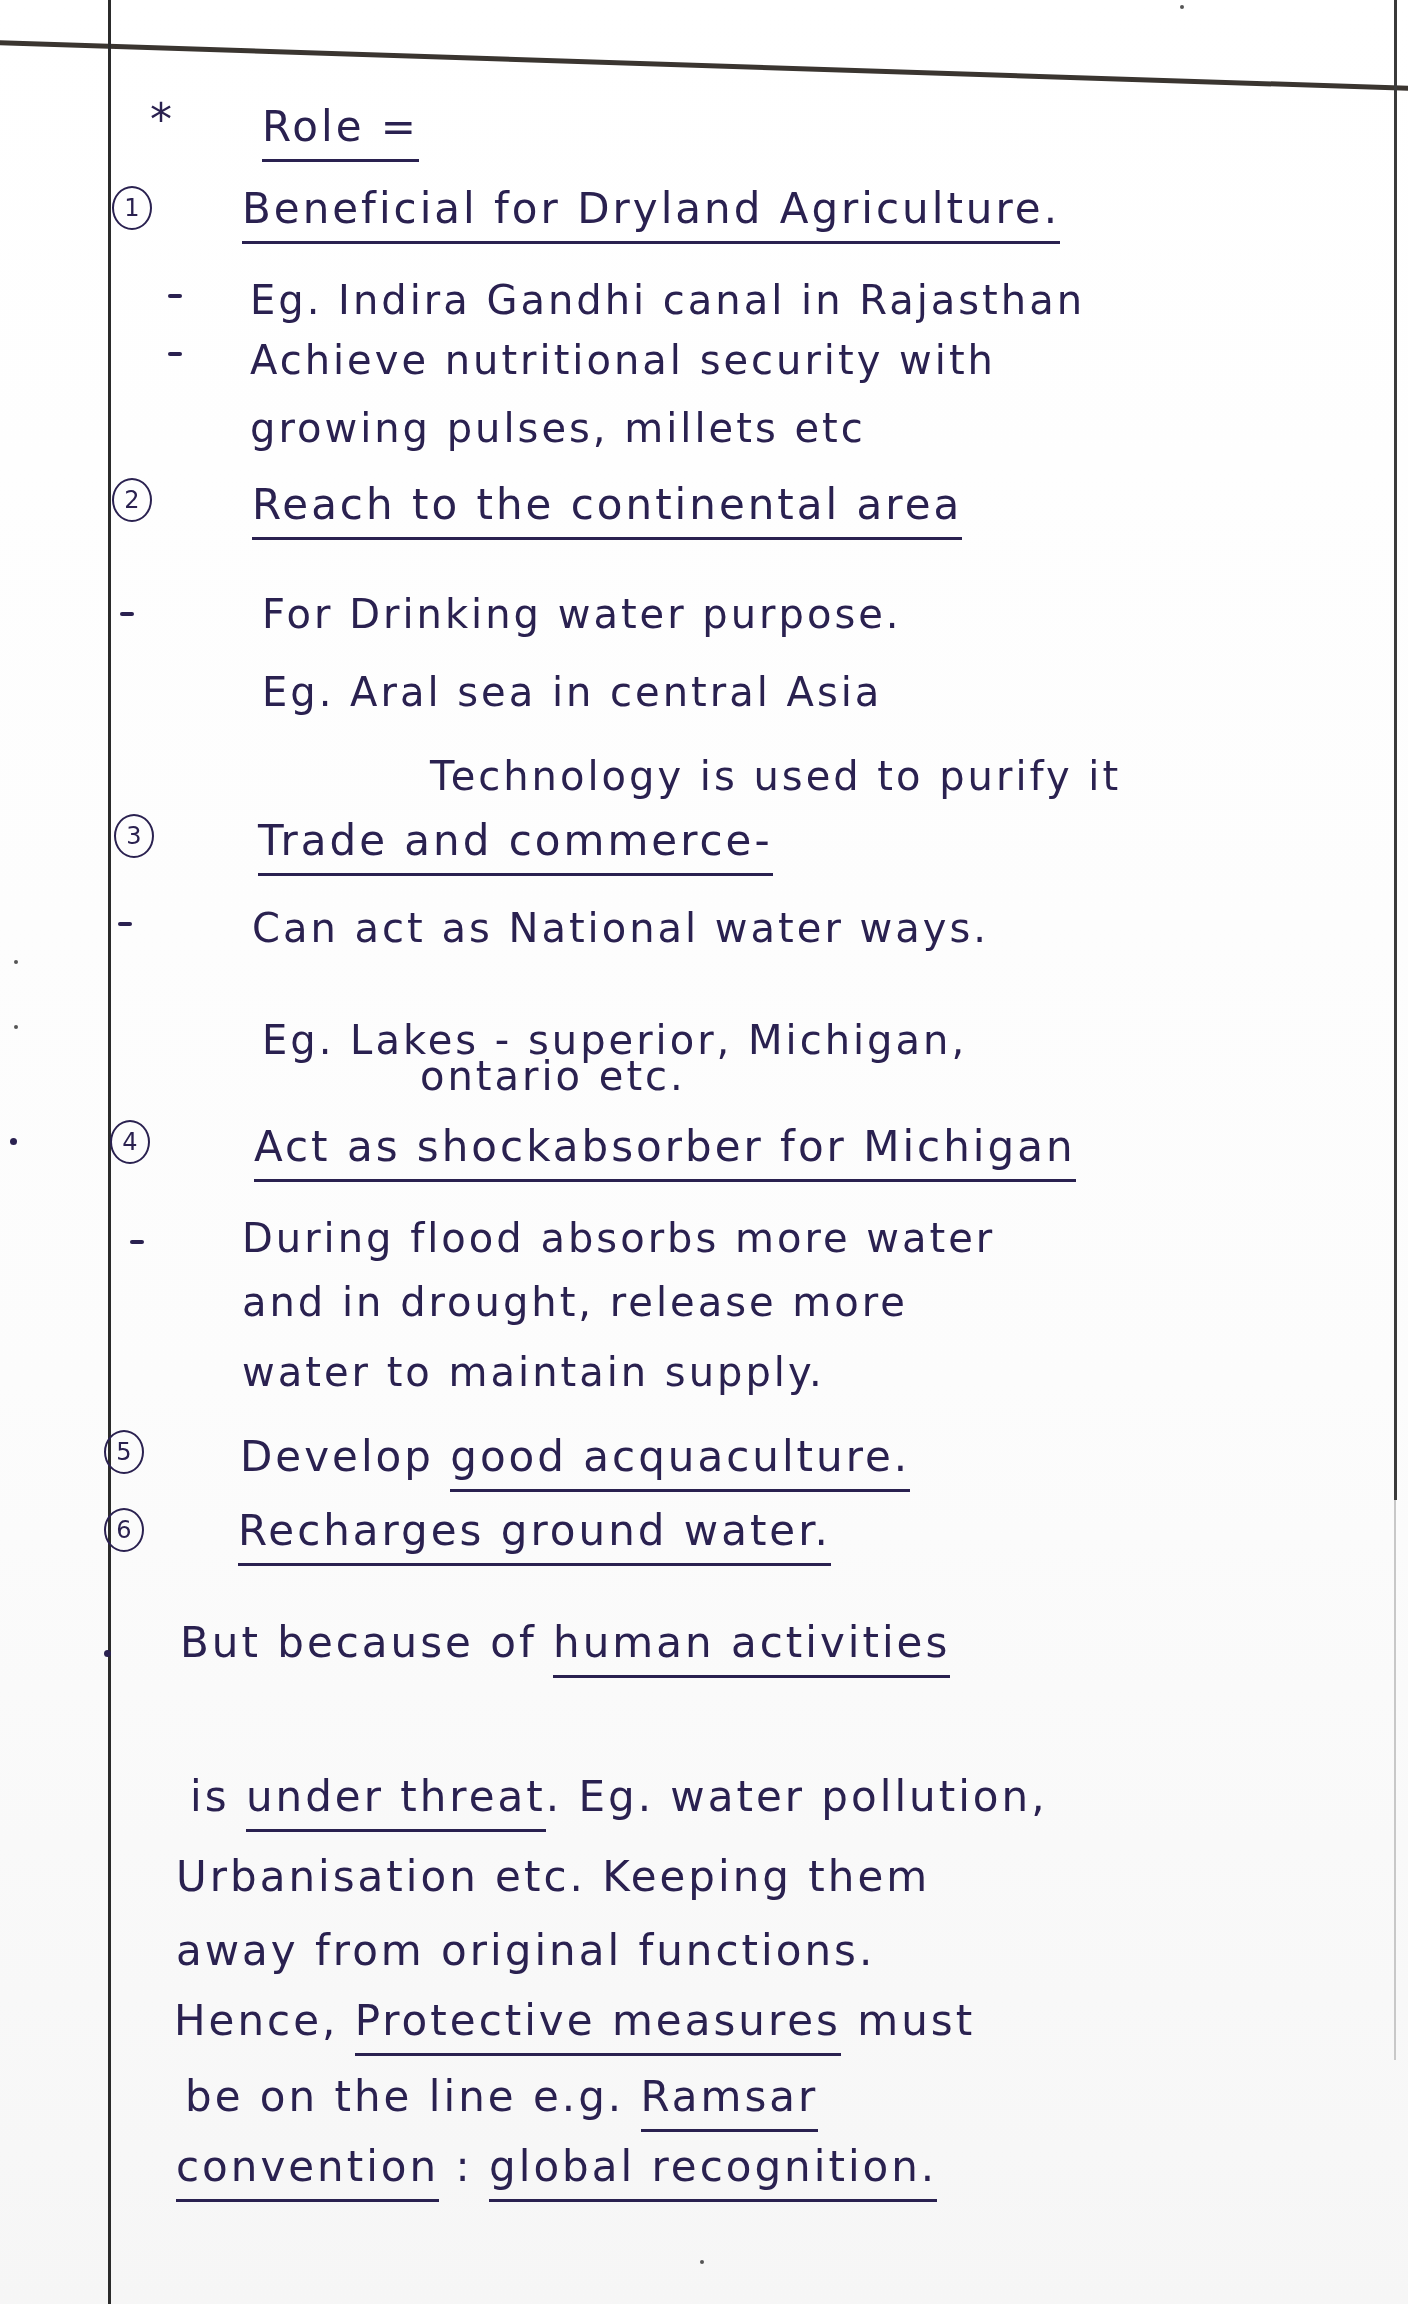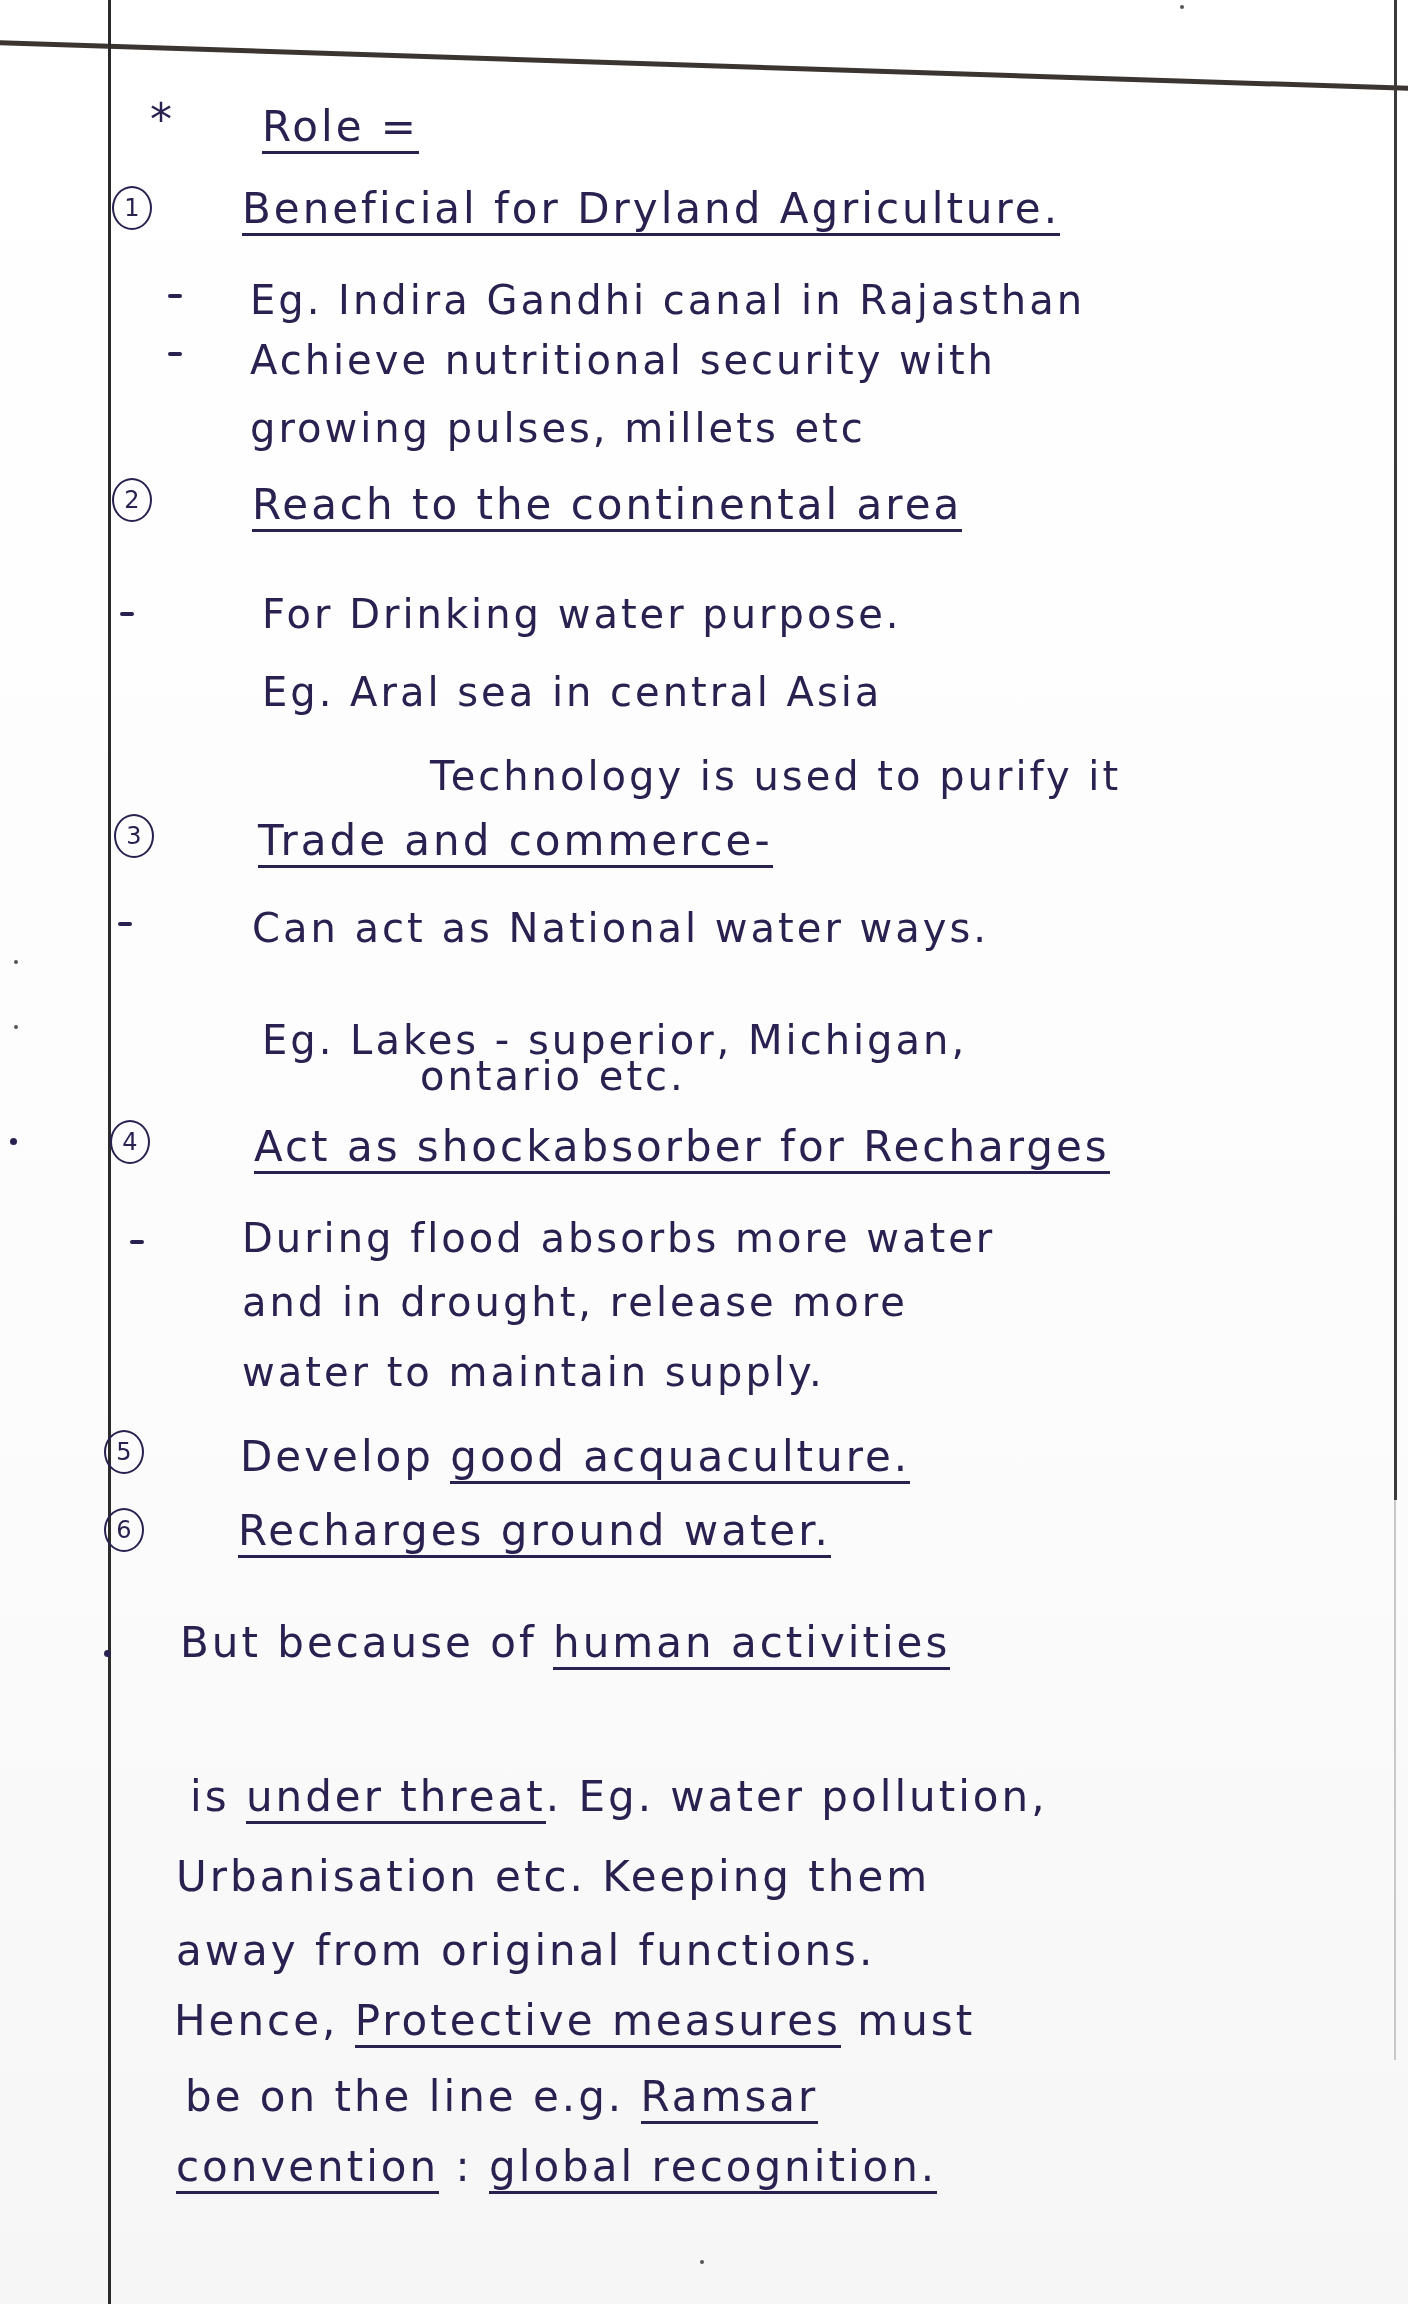--- a/index.html
+++ b/index.html
@@ -61,21 +61,21 @@
       line-height: 1;
       white-space: nowrap;
       color: #2a2150;
       letter-spacing: 3px;
     }
     .heading {
       font-size: 42px;
     }
     .u {
       border-bottom: 3px solid #2a2150;
-      padding-bottom: 0;
+      padding-bottom: 8px;
     }
     .num-circle {
       position: absolute;
       width: 36px;
       height: 40px;
       border: 2.5px solid #2a2150;
       border-radius: 50%;
       color: #2a2150;
       font-size: 24px;
       line-height: 40px;
@@ -153,21 +153,21 @@
     <span class="u">Trade and commerce-</span>
   </div>
   <div class="dash" style="left:118px; top:922px;"></div>
   <div class="line" style="left:252px; top:908px;">Can act as National water ways.</div>
   <div class="line" style="left:262px; top:980px;margin-top:40px;">Eg. Lakes - superior, Michigan,</div>
   <div class="line" style="left:420px; top:1056px;">ontario etc.</div>
 
   <div class="dot" style="left:10px; top:1138px;"></div>
   <div class="num-circle" style="left:110px; top:1120px;">4</div>
   <div class="line heading" style="left:254px; top:1126px;">
-    <span class="u">Act as shockabsorber for Recharges</span>
+    <span class="u">Act as shockabsorber for Michigan</span>
   </div>
   <div class="dash" style="left:130px; top:1240px;"></div>
   <div class="line" style="left:242px; top:1218px;">During flood absorbs more water</div>
   <div class="line" style="left:242px; top:1282px;">and in drought, release more</div>
   <div class="line" style="left:242px; top:1352px;">water to maintain supply.</div>
 
   <div class="num-circle" style="left:104px; top:1430px;">5</div>
   <div class="line heading" style="left:240px; top:1436px;">
     <span>Develop </span><span class="u">good acquaculture.</span>
   </div>

